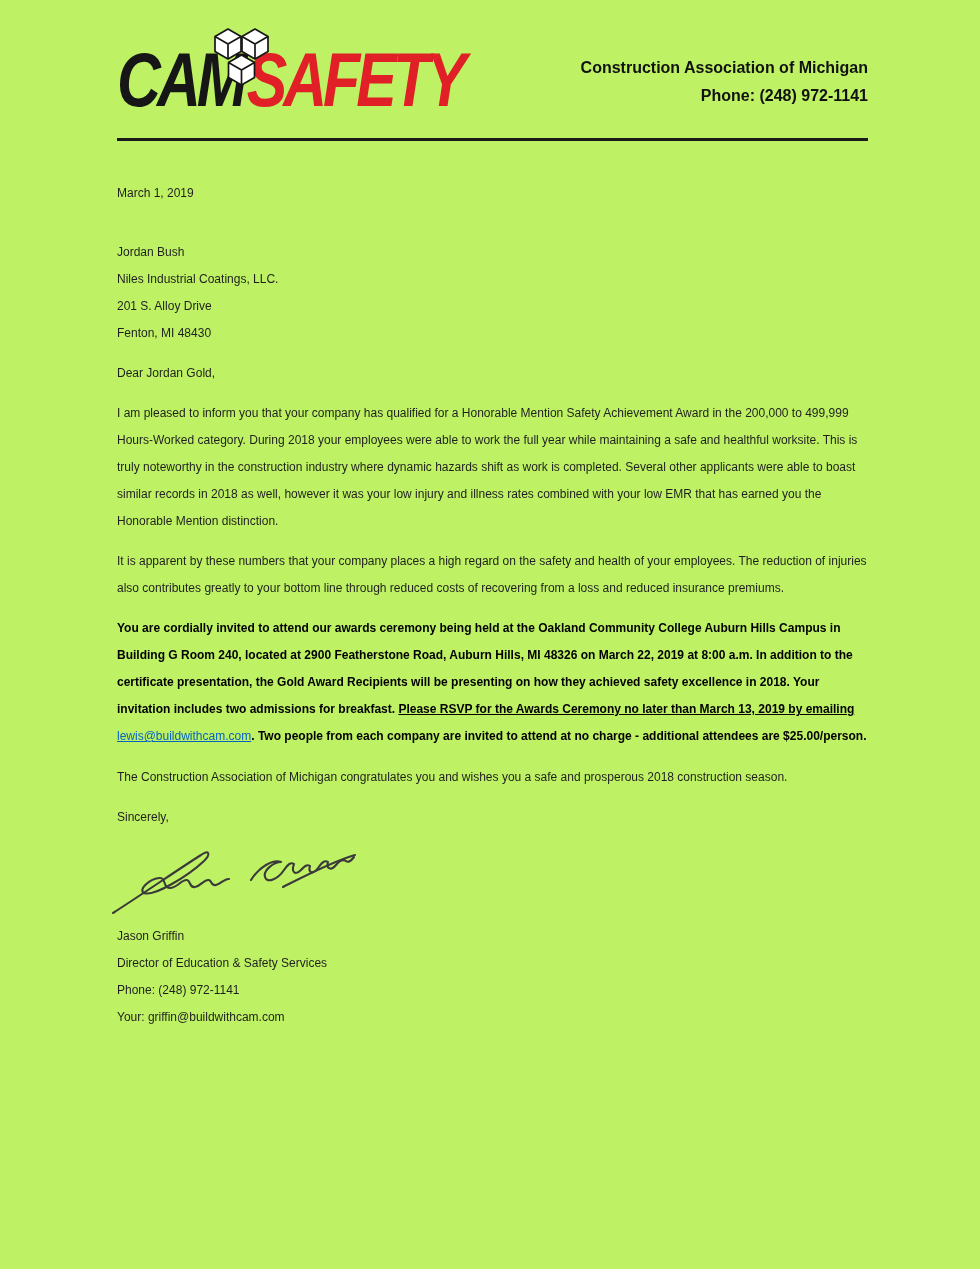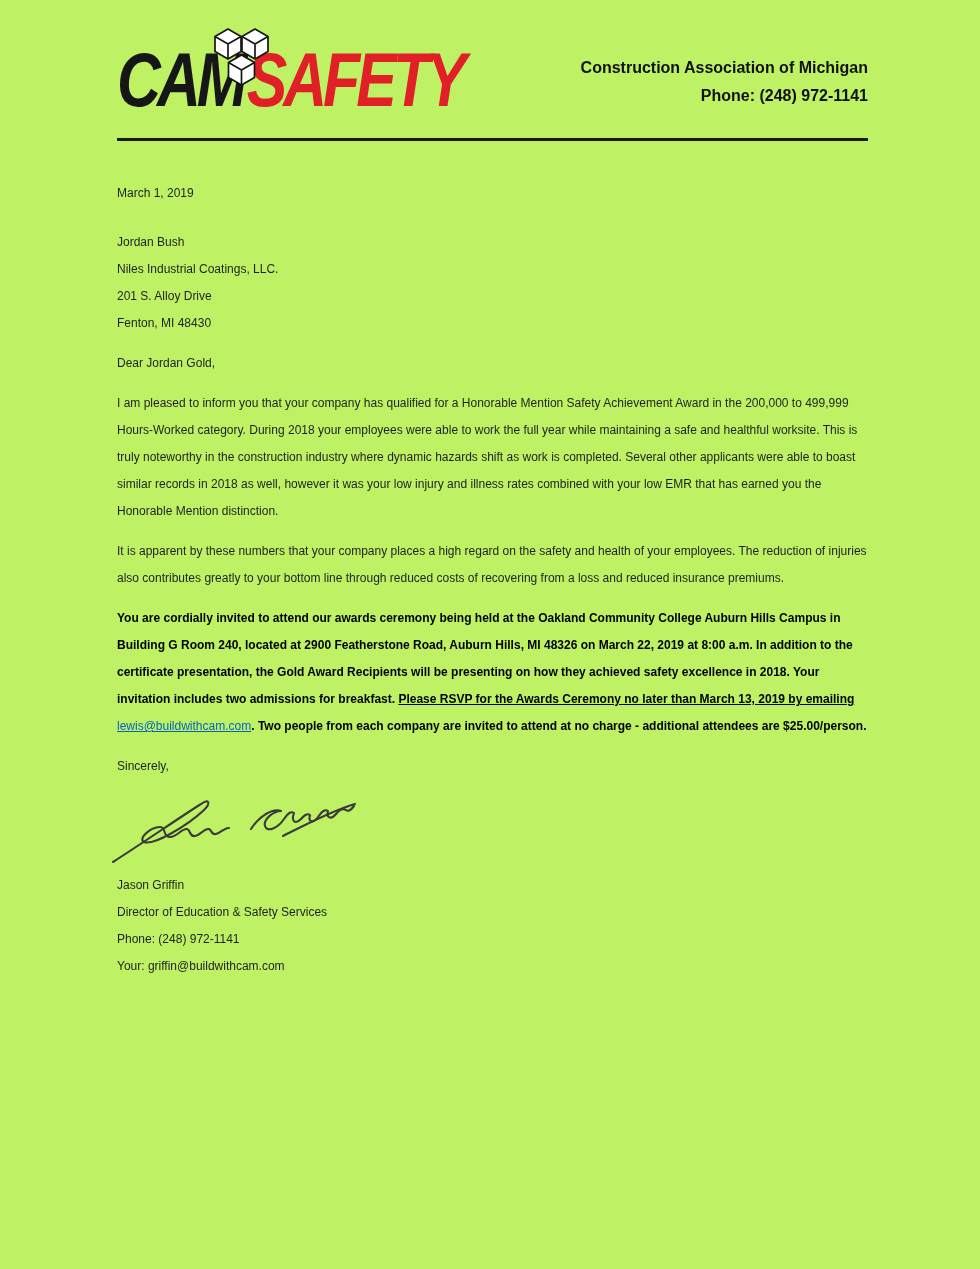--- a/index.html
+++ b/index.html
@@ -45,21 +45,21 @@
     border: none;
     border-top: 3px solid #1a1a1a;
     margin: 12px 0 0 0;
     width: 100%;
   }
 
   
   .body-text { font-size: 12px; line-height: 27px; }
   p { margin: 13px 0 0 0; }
   .date-line { margin-top: 39px; }
-  .recipient-block { margin-top: 22px; }
+  .recipient-block { margin-top: 32px; }
   .recipient-block div { line-height: 27px; }
   .bold-para { font-weight: bold; color: #000000; }
   .underlined { text-decoration: underline; }
   .email-link { color: #0563c1; text-decoration: underline; font-weight: normal; cursor: pointer; }
   .closing-para { margin-top: 14px; }
   .signoff-line { }
 
   .signature-svg { display: block; margin: 4px 0 0 -14px; }
 
   .sig-block { margin-top: 8px; }
@@ -108,20 +108,21 @@
     </div>
 
     <p>Dear Jordan Gold,</p>
 
     <p>I am pleased to inform you that your company has qualified for a Honorable Mention Safety Achievement Award in the 200,000 to 499,999 Hours-Worked category. During 2018 your employees were able to work the full year while maintaining a safe and healthful worksite. This is truly noteworthy in the construction industry where dynamic hazards shift as work is completed. Several other applicants were able to boast similar records in 2018 as well, however it was your low injury and illness rates combined with your low EMR that has earned you the Honorable Mention distinction.</p>
 
     <p>It is apparent by these numbers that your company places a high regard on the safety and health of your employees. The reduction of injuries also contributes greatly to your bottom line through reduced costs of recovering from a loss and reduced insurance premiums.</p>
 
     <p class="bold-para"><span>You are cordially invited to attend our awards ceremony being held at the Oakland Community College Auburn Hills Campus in Building G Room 240, located at 2900 Featherstone Road, Auburn Hills, MI 48326 on March 22, 2019 at 8:00 a.m. In addition to the certificate presentation, the Gold Award Recipients will be presenting on how they achieved safety excellence in 2018. Your invitation includes two admissions for breakfast.  </span><span class="underlined">Please RSVP for the Awards Ceremony no later than March 13, 2019 by emailing </span><a class="email-link underlined">lewis@buildwithcam.com</a><span>. </span><span>Two people from each company are invited to attend at no charge - additional attendees are $25.00/person.</span></p>
 
+    <p class="closing-para">The Construction Association of Michigan congratulates you and wishes you a safe and prosperous 2018 construction season.</p>
 
     <p class="signoff-line">Sincerely,</p>
 
     <svg class="signature-svg" width="258" height="80" viewBox="0 0 258 80">
       <g fill="none" stroke="#3a3a3a" stroke-width="2.1" stroke-linecap="round" stroke-linejoin="round">
 
         <path d="M10 78 C38 60 82 30 98 20 C106 14 108 19 101 26 C84 42 50 62 41 58 C35 55 46 44 56 43 C64 42 59 53 67 53 C74 53 79 44 84 45 C88 46 86 53 92 52 C98 51 101 44 106 45 C109 46 108 51 113 50 C118 49 122 43 126 44"></path>
 
         <path d="M148 45 C156 32 170 24 178 27 C171 27 160 35 162 42 C164 49 175 44 181 35 C185 29 188 27 191 29 C188 37 192 41 198 35 C202 31 204 29 207 31 C205 38 210 40 215 33 C219 27 222 25 225 27 C223 34 228 36 233 30 C237 25 240 24 243 26 C245 28 248 26 251 22"></path>
 

